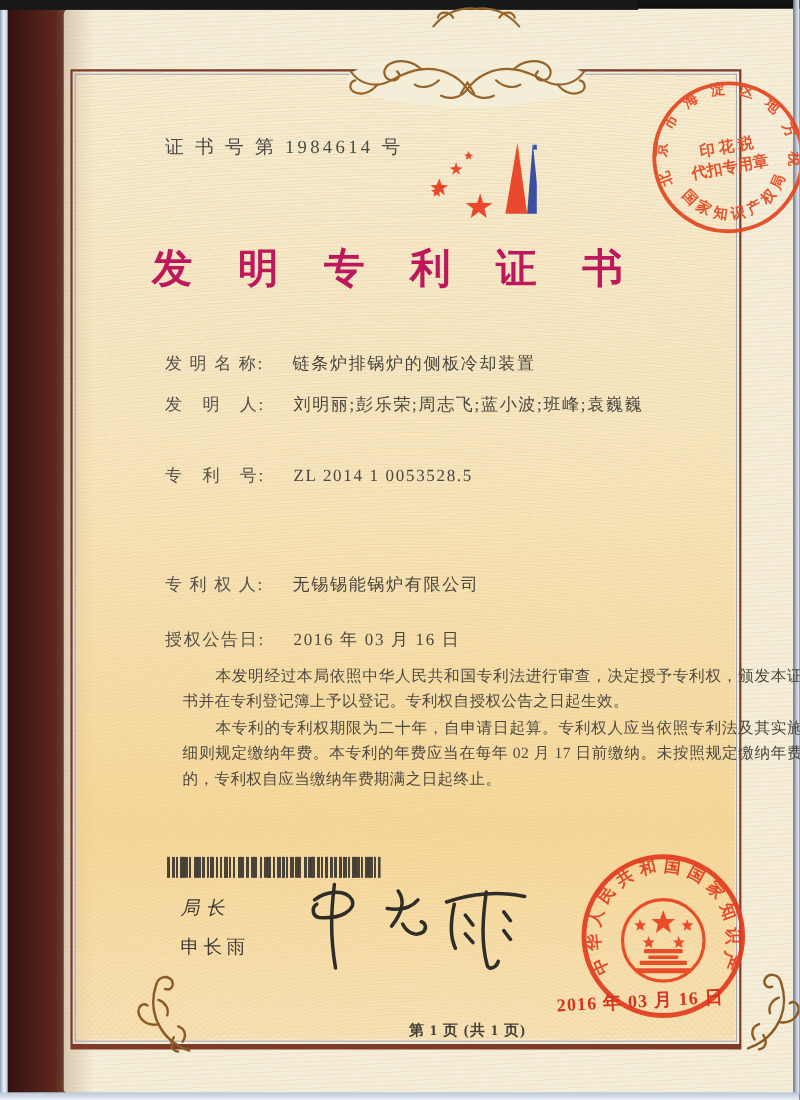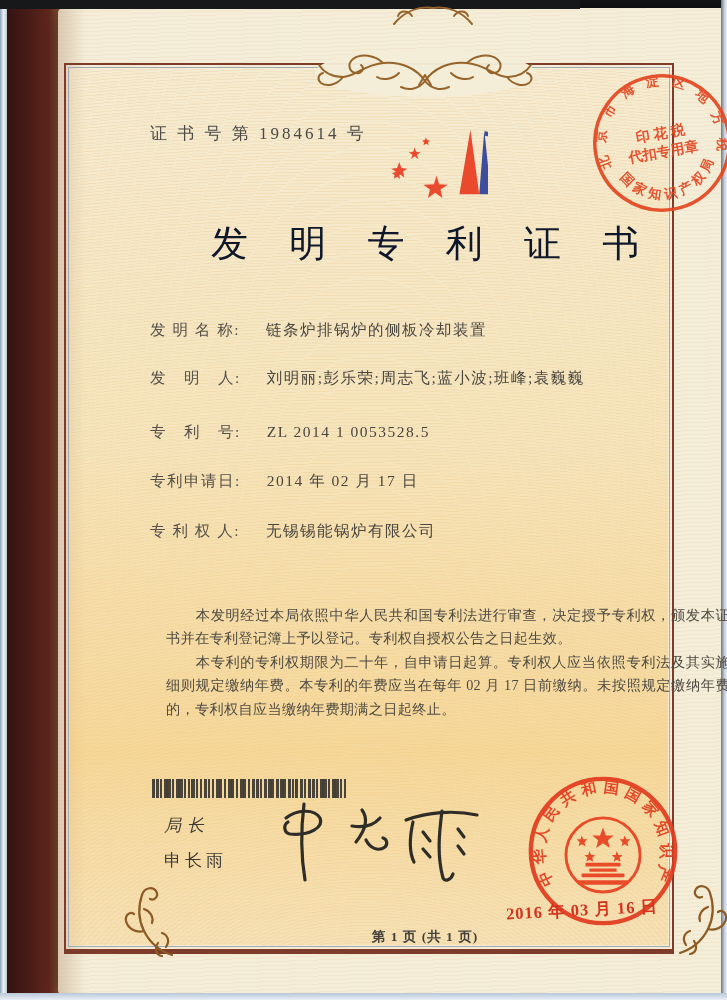--- a/index.html
+++ b/index.html
@@ -34,25 +34,25 @@
   
   .orn{position:absolute;z-index:25;}
   .orn-top{left:255px;top:38px;width:224px;height:54px;}
   .orn-top-edge{left:330px;top:-6px;width:90px;height:26px;}
   .orn-bl{left:52px;top:873px;width:70px;height:78px;transform:scaleX(-1);}
   .orn-br{left:614px;top:871px;width:70px;height:78px;}
   
   .content{position:absolute;z-index:30;color:#4c483f;}
   .cert-no{left:92px;top:114px;font-size:17px;letter-spacing:3px;color:#4b4a46;}
   .logo{left:298px;top:96px;width:132px;height:100px;}
-  .title{left:64px;top:211px;width:606px;text-align:center;font-size:37px;font-weight:400;
-         letter-spacing:16px;color:#0f172a;text-indent:16px;}
+  .title{left:64px;top:211px;width:606px;text-align:left;font-size:37px;font-weight:700;
+         letter-spacing:16px;color:#be185d;text-indent:16px;}
   .field-row{position:absolute;left:92px;font-size:15.5px;color:#55504a;letter-spacing:1.5px;white-space:nowrap;}
   .field-row .val{margin-left:26px;color:#4a463f;}
-  .f0{top:312px}.f1{top:360px}.f2{top:414px}.f3{top:463px}.f4{top:513px}.f5{top:563px}
+  .f0{top:312px}.f1{top:350px}.f2{top:414px}.f3{top:463px}.f4{top:513px}.f5{top:563px}
   .paras{left:88px;top:596px;width:564px;margin-left:20px;}
   .paras p{margin:0;text-indent:2.1em;font-size:14.2px;line-height:23.4px;
            text-align:justify;color:#4e4a42;letter-spacing:.3px;}
   .barcode{left:94px;top:771px;width:194px;height:19px;opacity:.88;
       background-image:
         repeating-linear-gradient(90deg,#33302c 0 2px,transparent 2px 4px),
         repeating-linear-gradient(90deg,#33302c 0 1px,transparent 1px 6px),
         repeating-linear-gradient(90deg,#2c2a27 0 3px,transparent 3px 13px);}
   .signer-title{left:106px;top:806px;font-size:17px;letter-spacing:6px;color:#3e3b35;font-style:italic;}
   .signer-name{left:106px;top:841px;font-size:17px;letter-spacing:4px;color:#3e3b35;}
@@ -146,25 +146,25 @@
 
     <div class="content field-row f0">
       <span>发 明 名 称:</span><span class="val">链条炉排锅炉的侧板冷却装置</span>
     </div>
     <div class="content field-row f1">
       <span>发　明　人:</span><span class="val">刘明丽;彭乐荣;周志飞;蓝小波;班峰;袁巍巍</span>
     </div>
     <div class="content field-row f2">
       <span>专　利　号:</span><span class="val">ZL 2014 1 0053528.5</span>
     </div>
-    <div class="content field-row f3">
-      <span>专利申请日:</span><span class="val">2014 年 02 月 17 日</span>
-    </div>
     <div class="content field-row f4">
       <span>专 利 权 人:</span><span class="val">无锡锡能锅炉有限公司</span>
+    </div>
+    <div class="content field-row f5">
+      <span>授权公告日:</span><span class="val">2016 年 03 月 16 日</span>
     </div>
 
     <div class="content paras abs">
       <p>本发明经过本局依照中华人民共和国专利法进行审查，决定授予专利权，颁发本证书并在专利登记簿上予以登记。专利权自授权公告之日起生效。</p>
       <p>本专利的专利权期限为二十年，自申请日起算。专利权人应当依照专利法及其实施细则规定缴纳年费。本专利的年费应当在每年 02 月 17 日前缴纳。未按照规定缴纳年费的，专利权自应当缴纳年费期满之日起终止。</p>
     </div>
 
     <div class="content barcode abs"></div>
 
     <div class="content signer-title abs">局长</div>

